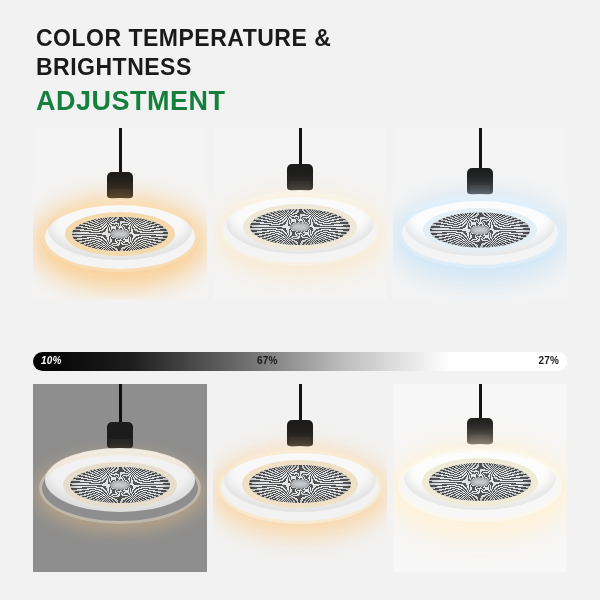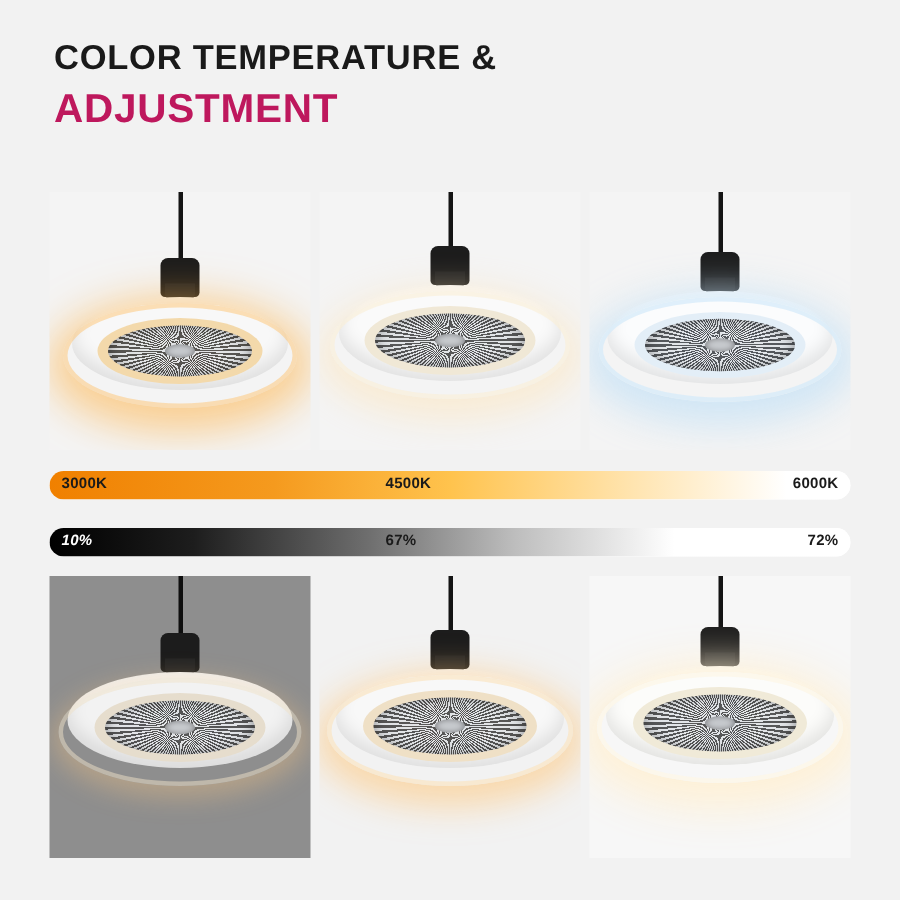--- a/index.html
+++ b/index.html
@@ -30,21 +30,21 @@
     font-weight: bold;
     letter-spacing: 0.5px;
     color: #1a1a1a;
     line-height: 29px;
     text-transform: uppercase;
   }
   .title-line3 {
     font-size: 27px;
     font-weight: bold;
     letter-spacing: 0.5px;
-    color: #be185d;
+    color: #15803d;
     line-height: 34px;
     margin-top: 2px;
     text-transform: uppercase;
   }
 
   
   .grid-top {
     position: absolute;
     left: 33px;
     top: 128px;
@@ -173,20 +173,21 @@
   .lbl-mid { left: 50%; margin-left: -43px; }
   .lbl-end { right: 8px; }
 </style>
 </head>
 <body>
 
 <div class="page">
 
   <div class="title-block">
     <div class="title-line1">COLOR TEMPERATURE &amp;</div>
+    <div class="title-line2">BRIGHTNESS</div>
     <div class="title-line3">ADJUSTMENT</div>
   </div>
 
   <div class="grid-top">
 
     <div class="cell" style="background:#f4f4f4;">
       <div class="cord" style="height:48px;"></div>
       <div class="socket" style="top:44px;"></div>
       <div class="shade" style="top:70px;width:144px;height:62px;background:#f8f8f8;"></div>
       <div class="shade-inner" style="top:84px;width:110px;height:44px;background:#f3d9ab;">
@@ -213,35 +214,27 @@
       <div class="shade" style="top:66px;width:150px;height:62px;background:#fbfcfd;"></div>
       <div class="shade-inner" style="top:80px;width:114px;height:44px;background:#e3eef7;">
         <div class="fan" style="width:100px;height:35px;"></div>
         <div class="hub" style="width:20px;height:9px;"></div>
       </div>
       <div class="glowring" style="top:70px;width:156px;height:64px;box-shadow:0 6px 24px 10px rgba(198,226,245,0.75);border:3px solid rgba(214,235,250,0.75);"></div>
     </div>
 
   </div>
 
-  <div class="slider slider-temp">
-    <div class="slider-fill" style="background:linear-gradient(90deg,#f08000 0%,#f59a1e 28%,#ffc34d 50%,#ffe3ac 72%,#ffffff 92%);"></div>
-    <div class="slider-labels">
-      <span class="lbl-start">3000K</span>
-      <span class="lbl-mid">4500K</span>
-      <span class="lbl-end">6000K</span>
-    </div>
-  </div>
 
   <div class="slider slider-bright">
     <div class="slider-fill" style="background:linear-gradient(90deg,#000000 0%,#1d1d1d 18%,#6f6f6f 40%,#bdbdbd 58%,#ffffff 78%);"></div>
     <div class="slider-labels">
       <span class="lbl-start" style="color:#ffffff;font-style:italic;">10%</span>
       <span class="lbl-mid" style="color:#1a1a1a;">67%</span>
-      <span class="lbl-end">72%</span>
+      <span class="lbl-end">27%</span>
     </div>
   </div>
 
   <div class="grid-bottom">
 
     <div class="cell" style="background:#8e8e8e;">
       <div class="cord" style="height:42px;background:#0e0e0e;"></div>
       <div class="socket" style="top:38px;"></div>
       <div class="shade" style="top:64px;width:150px;height:64px;background:#f2f2f2;"></div>
       <div class="shade-inner" style="top:78px;width:114px;height:46px;background:#e6ddcd;">

